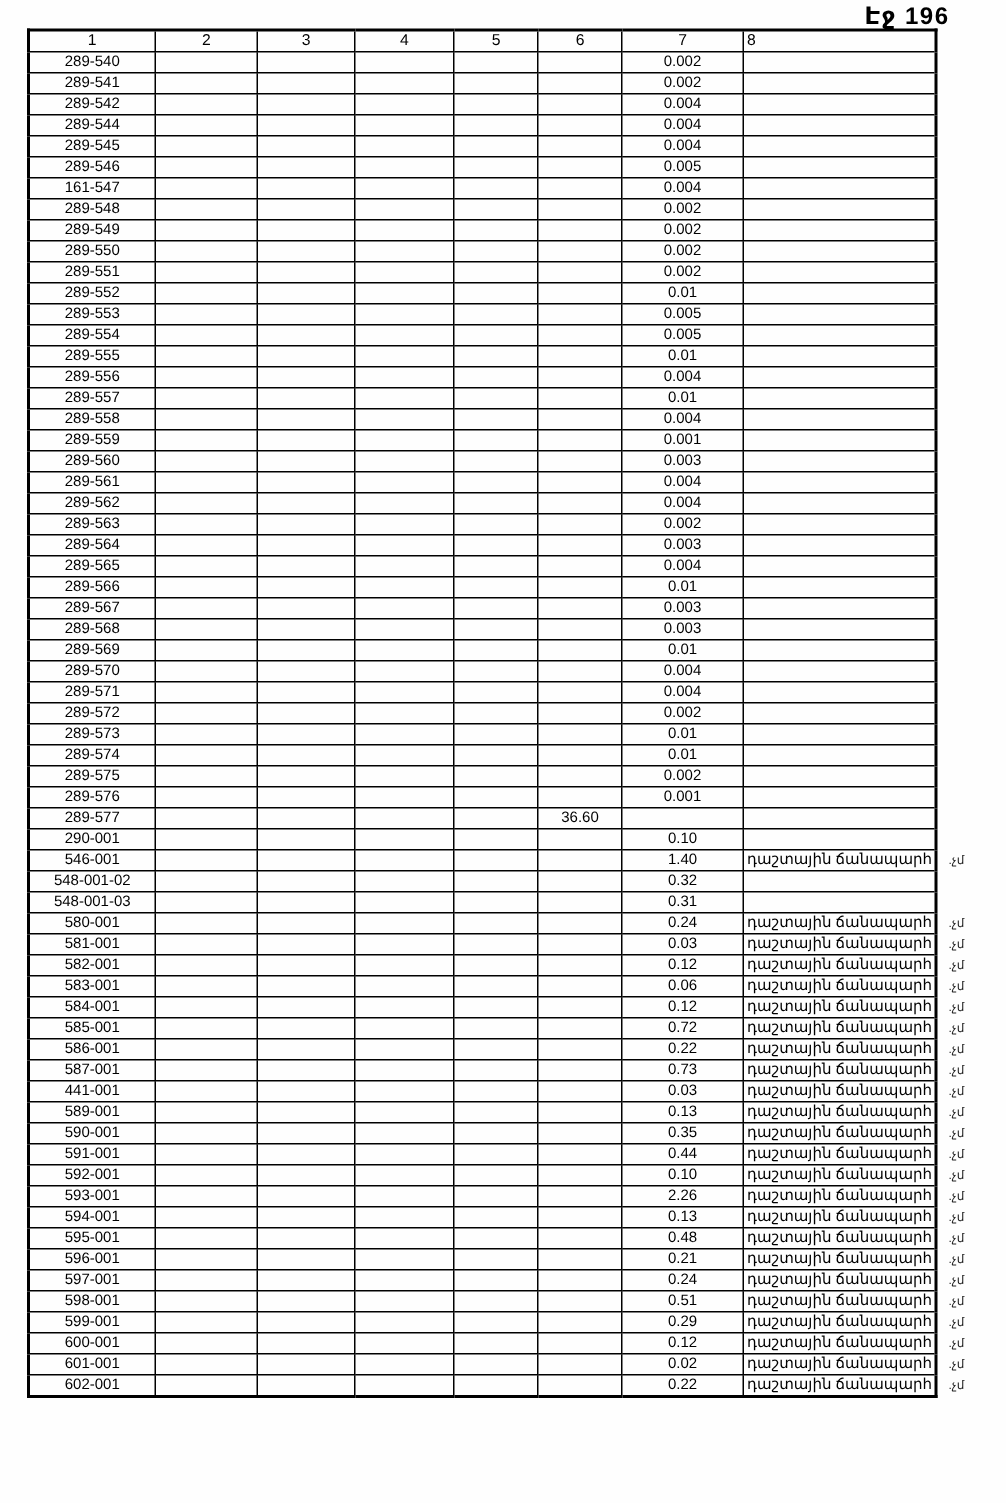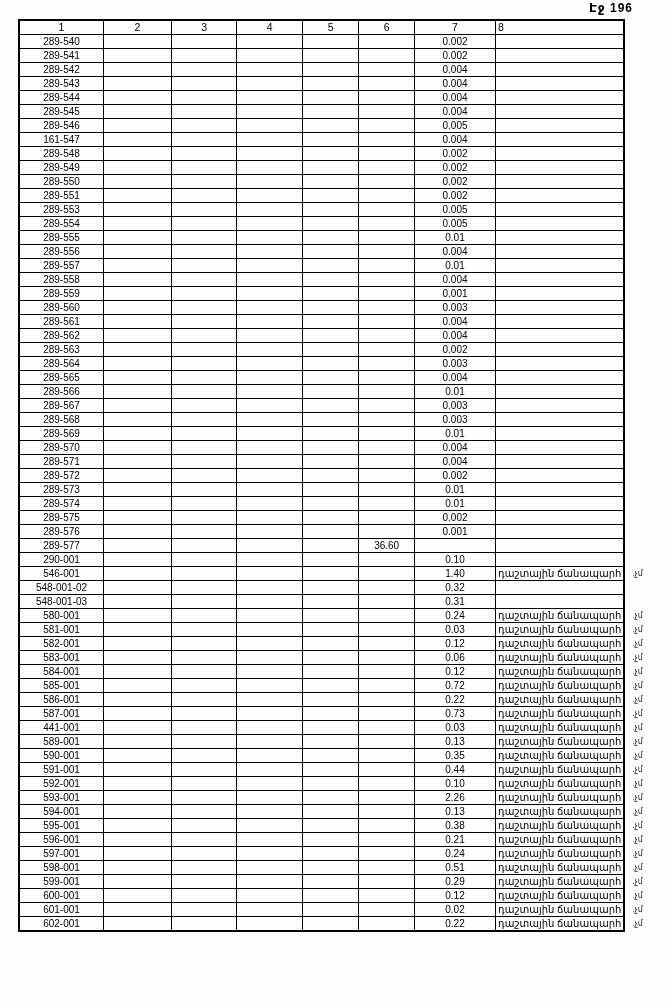--- a/index.html
+++ b/index.html
@@ -13,21 +13,21 @@
     height: 1002px;
     background: #fefefe;
     font-family: "Liberation Sans", "DejaVu Sans", sans-serif;
     color: #111;
     overflow: hidden;
   }
   .corner-label {
     position: absolute;
     top: 1px;
     right: 38px;
-    font-size: 12px;
+    font-size: 16px;
     font-weight: bold;
     letter-spacing: 1px;
     color: #000;
   }
   table.doc-table {
     position: absolute;
     top: 19px;
     left: 18px;
     border-collapse: collapse;
     table-layout: fixed;
@@ -119,31 +119,20 @@
           <td class="c2"></td>
           <td class="c3"></td>
           <td class="c4"></td>
           <td class="c5"></td>
           <td class="c6"></td>
           <td class="c7">0.004</td>
           <td class="c8"></td>
           <td class="margin-cell"></td>
         </tr>
         <tr>
-          <td class="c1">289-543</td>
-          <td class="c2"></td>
-          <td class="c3"></td>
-          <td class="c4"></td>
-          <td class="c5"></td>
-          <td class="c6"></td>
-          <td class="c7">0.004</td>
-          <td class="c8"></td>
-          <td class="margin-cell"></td>
-        </tr>
-        <tr>
           <td class="c1">289-544</td>
           <td class="c2"></td>
           <td class="c3"></td>
           <td class="c4"></td>
           <td class="c5"></td>
           <td class="c6"></td>
           <td class="c7">0.004</td>
           <td class="c8"></td>
           <td class="margin-cell"></td>
         </tr>
@@ -214,20 +203,31 @@
           <td class="margin-cell"></td>
         </tr>
         <tr>
           <td class="c1">289-551</td>
           <td class="c2"></td>
           <td class="c3"></td>
           <td class="c4"></td>
           <td class="c5"></td>
           <td class="c6"></td>
           <td class="c7">0.002</td>
+          <td class="c8"></td>
+          <td class="margin-cell"></td>
+        </tr>
+        <tr>
+          <td class="c1">289-552</td>
+          <td class="c2"></td>
+          <td class="c3"></td>
+          <td class="c4"></td>
+          <td class="c5"></td>
+          <td class="c6"></td>
+          <td class="c7">0.01</td>
           <td class="c8"></td>
           <td class="margin-cell"></td>
         </tr>
         <tr>
           <td class="c1">289-553</td>
           <td class="c2"></td>
           <td class="c3"></td>
           <td class="c4"></td>
           <td class="c5"></td>
           <td class="c6"></td>
@@ -708,21 +708,21 @@
           <td class="c8">դաշտային ճանապարհ</td>
           <td class="margin-cell">.չմ</td>
         </tr>
         <tr>
           <td class="c1">595-001</td>
           <td class="c2"></td>
           <td class="c3"></td>
           <td class="c4"></td>
           <td class="c5"></td>
           <td class="c6"></td>
-          <td class="c7">0.38</td>
+          <td class="c7">0.48</td>
           <td class="c8">դաշտային ճանապարհ</td>
           <td class="margin-cell">.չմ</td>
         </tr>
         <tr>
           <td class="c1">596-001</td>
           <td class="c2"></td>
           <td class="c3"></td>
           <td class="c4"></td>
           <td class="c5"></td>
           <td class="c6"></td>

